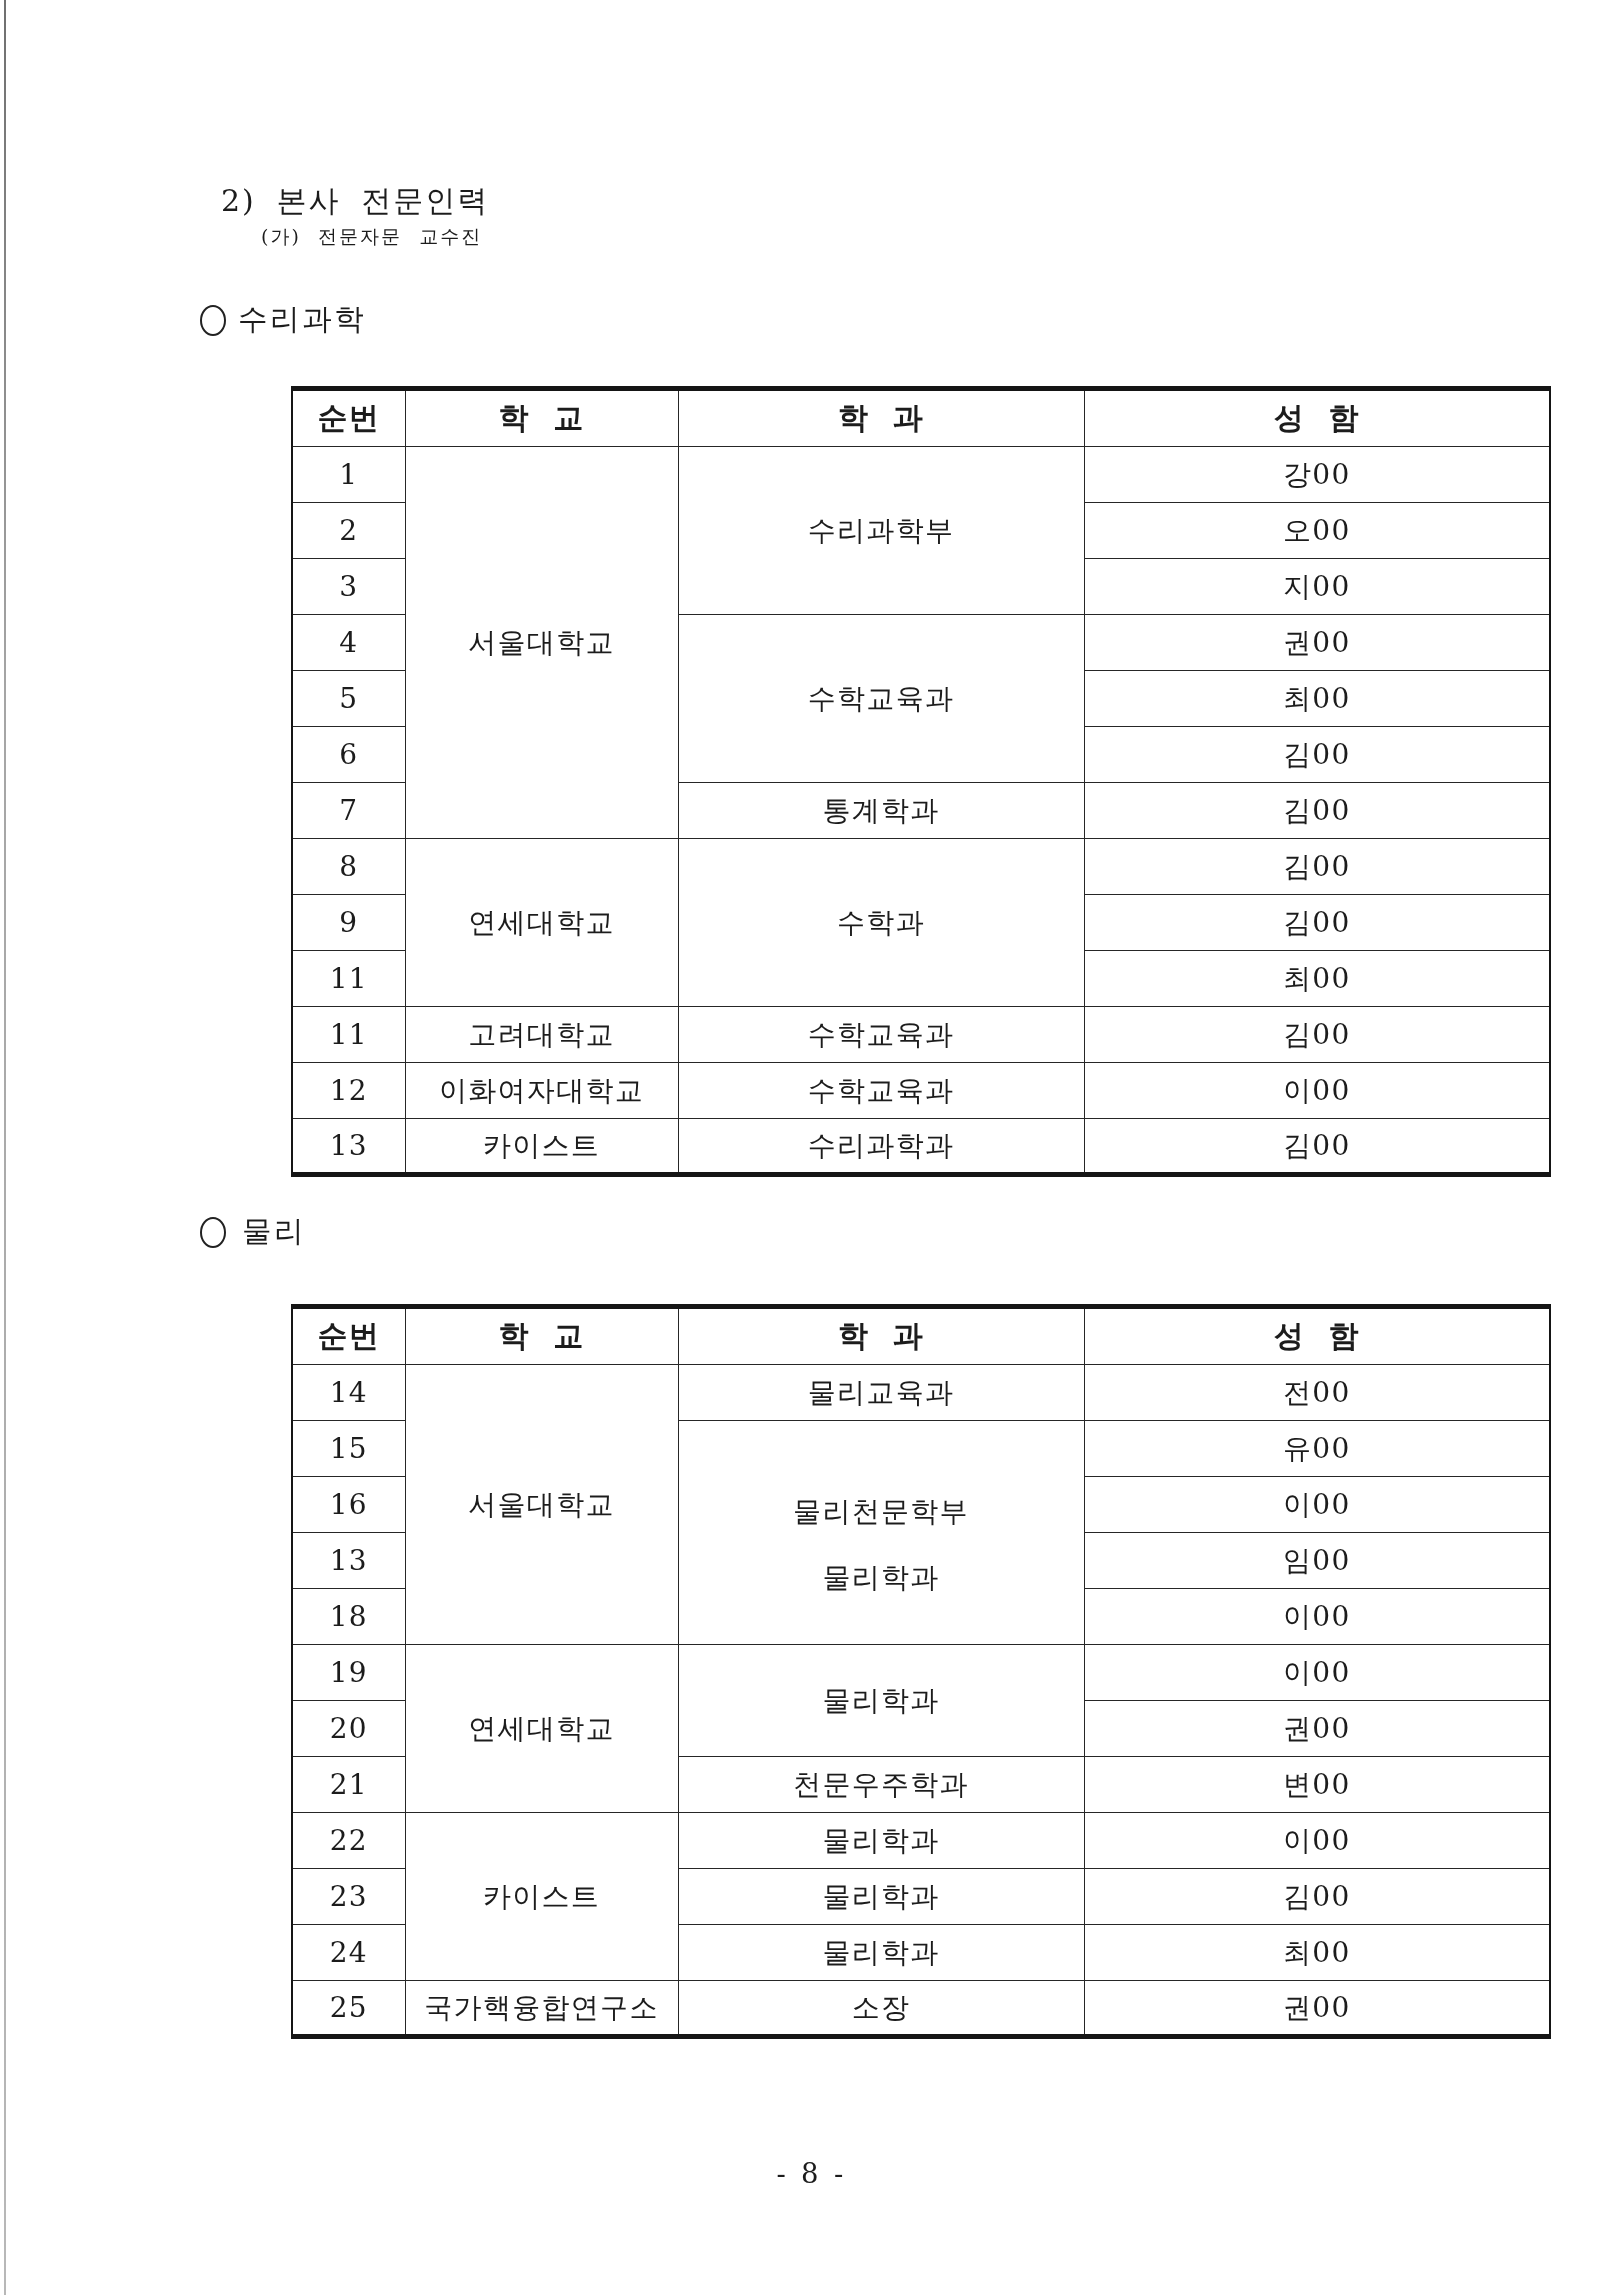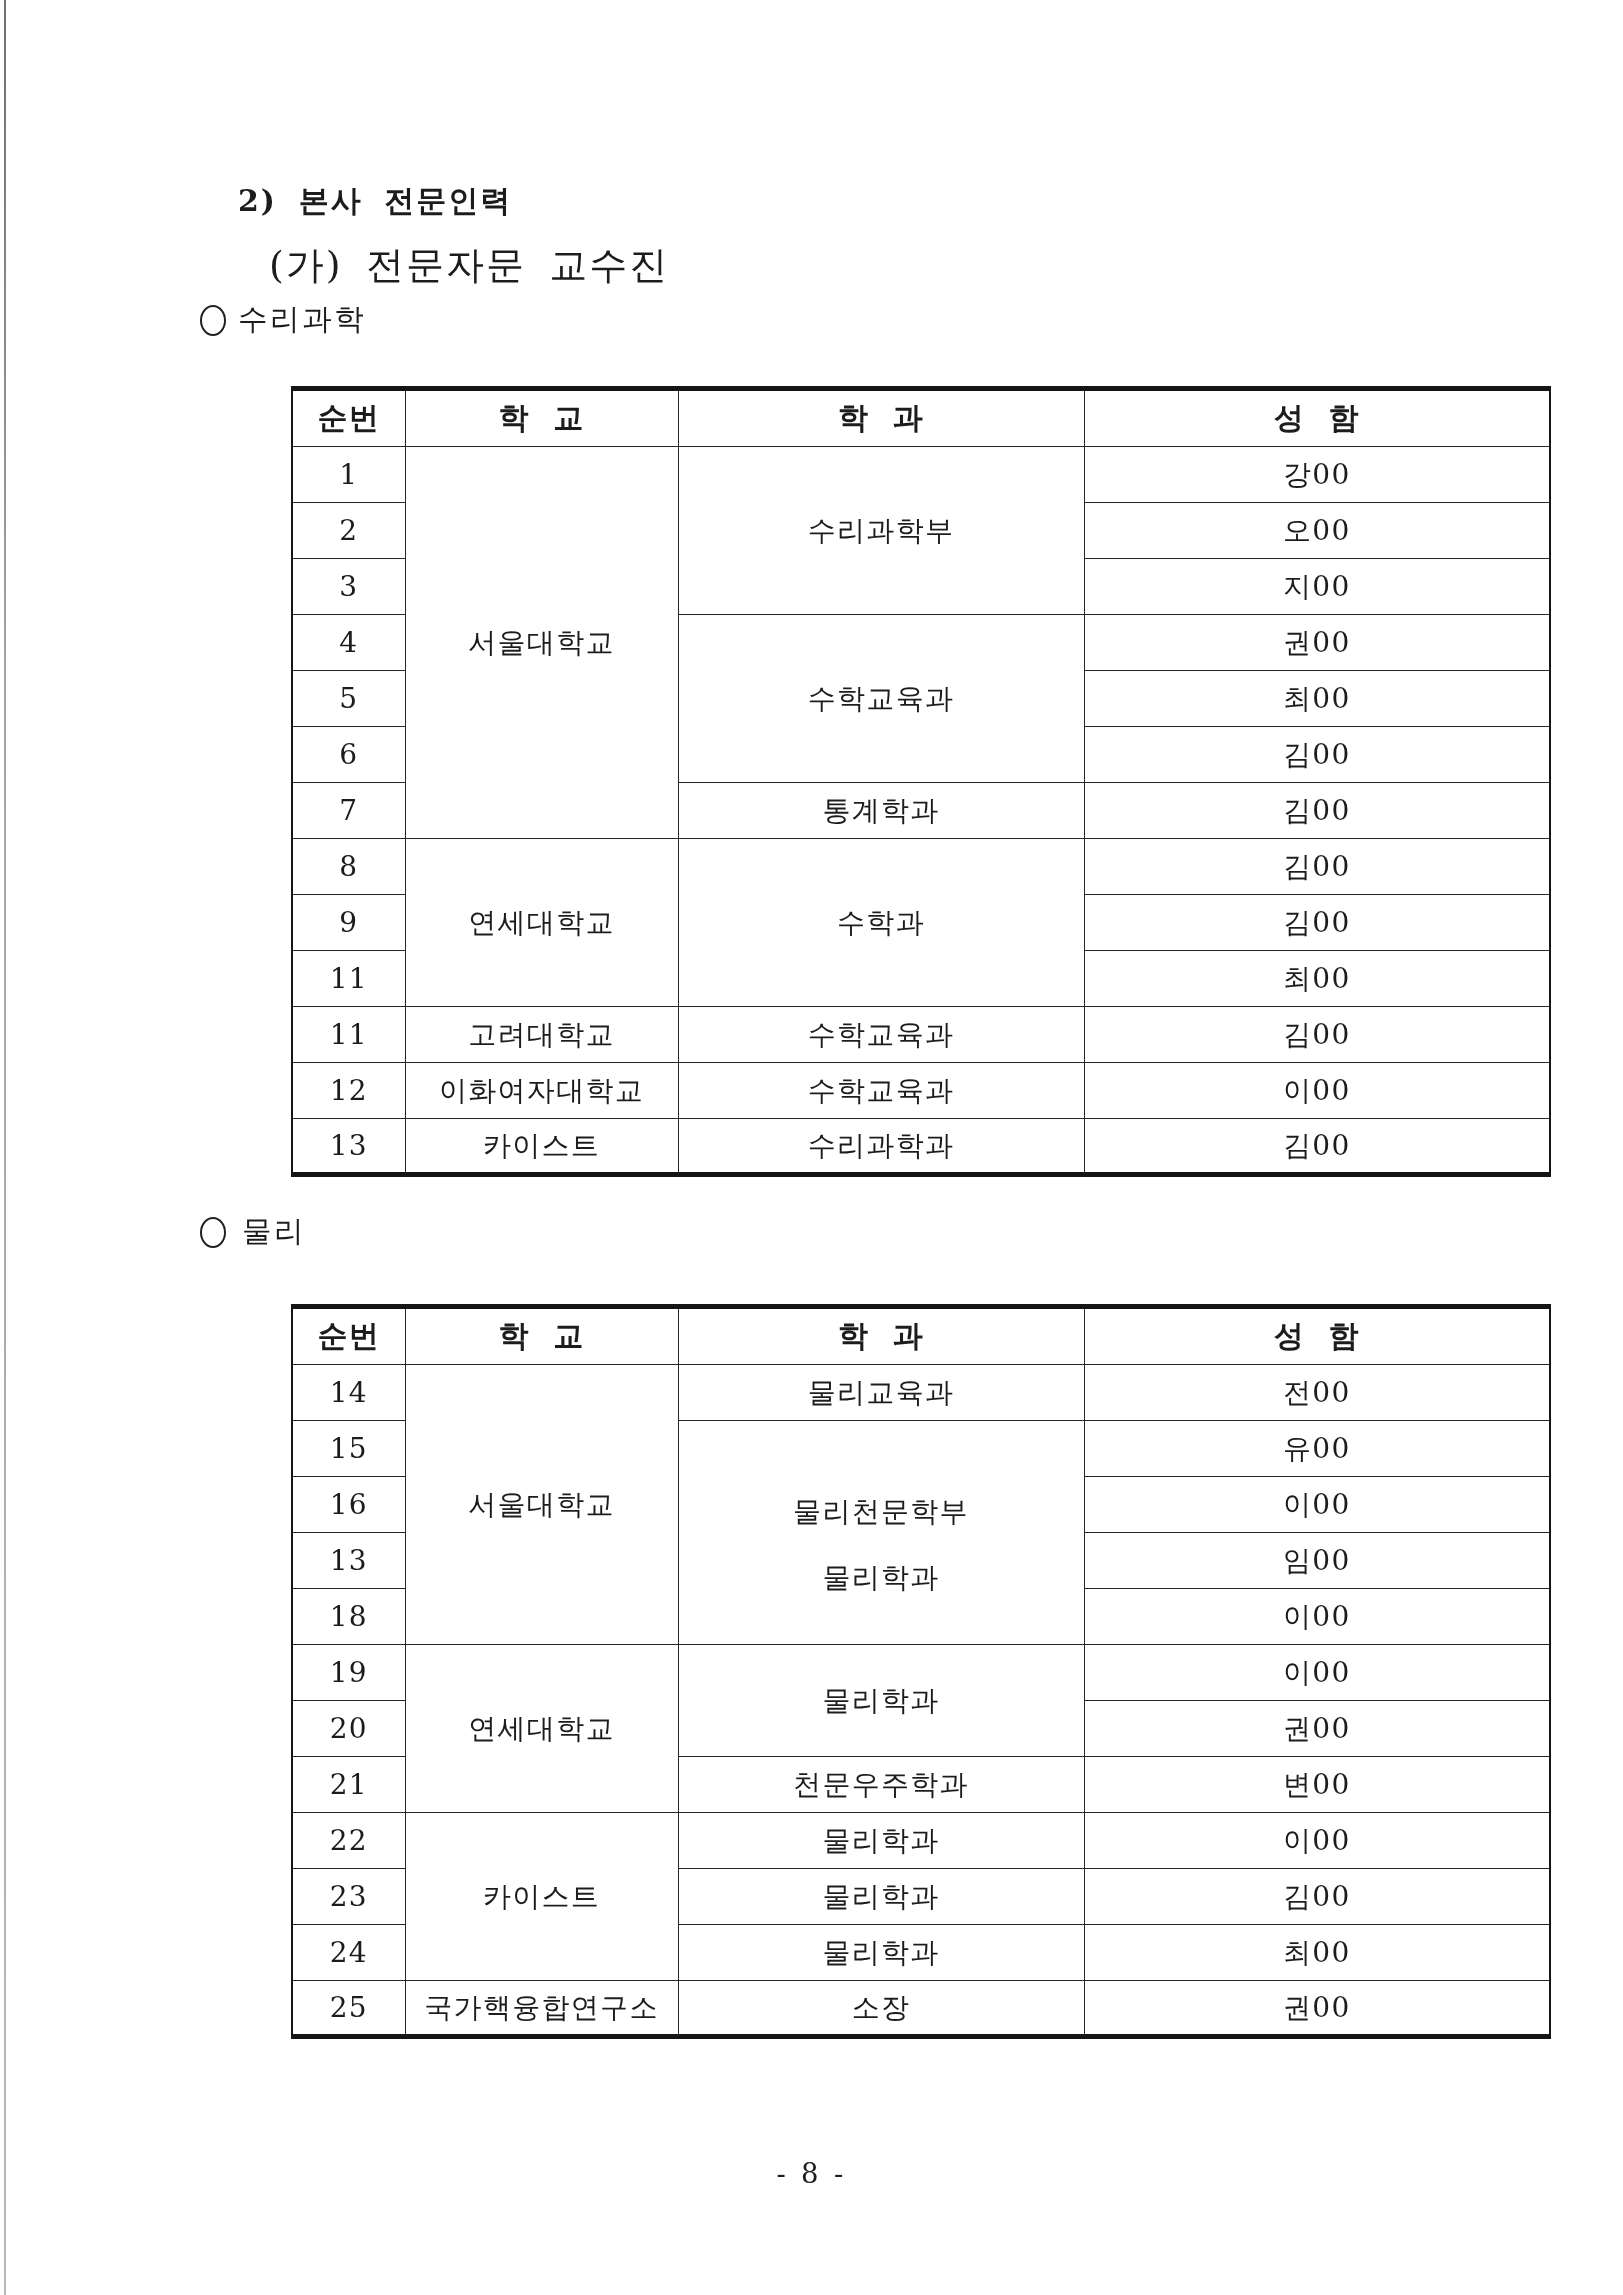--- a/index.html
+++ b/index.html
@@ -9,26 +9,26 @@
     position:relative;
     font-family:"DejaVu Serif","Liberation Serif",serif;
     color:#1c1c1c;
     overflow:hidden;
   }
   .scan-edge{
     position:absolute;left:3.9px;top:0;width:2.6px;height:2295px;
     background:linear-gradient(to bottom,#6f6f6f,#a5a5a5 30%,#b8b8b8);
   }
   .h1{
-    position:absolute;left:238px;top:181px;
-    font-size:30px;letter-spacing:2px;word-spacing:9.2px;white-space:pre;font-weight:bold;
+    position:absolute;left:221px;top:181px;
+    font-size:30px;letter-spacing:2px;word-spacing:9.2px;white-space:pre;
   }
   .h2{
-    position:absolute;left:261px;top:240px;
-    font-size:38px;letter-spacing:2px;word-spacing:9.2px;white-space:pre;margin-left:8px;
+    position:absolute;left:261px;top:224px;
+    font-size:19px;letter-spacing:2px;word-spacing:9.2px;white-space:pre;
   }
   .section{
     position:absolute;left:200px;
     display:flex;align-items:center;gap:19.6px;
     font-size:29.5px;letter-spacing:2.6px;
   }
   .section.s1{top:300px;gap:12px;}
   .section.s2{top:1212px;gap:16px;}
   .bullet{
     display:inline-block;width:26px;height:31px;

